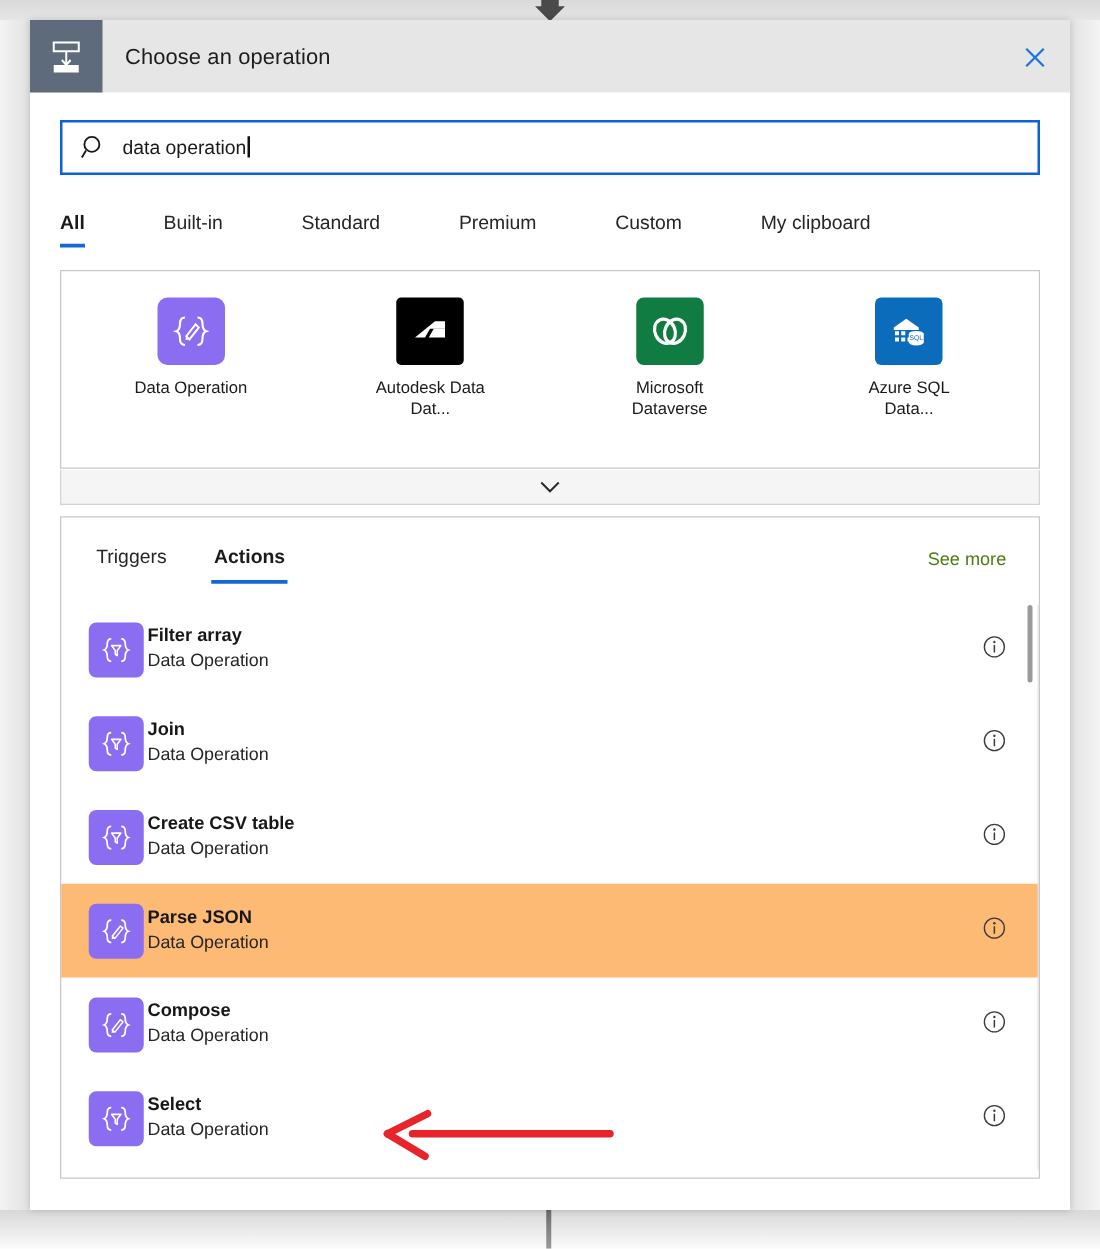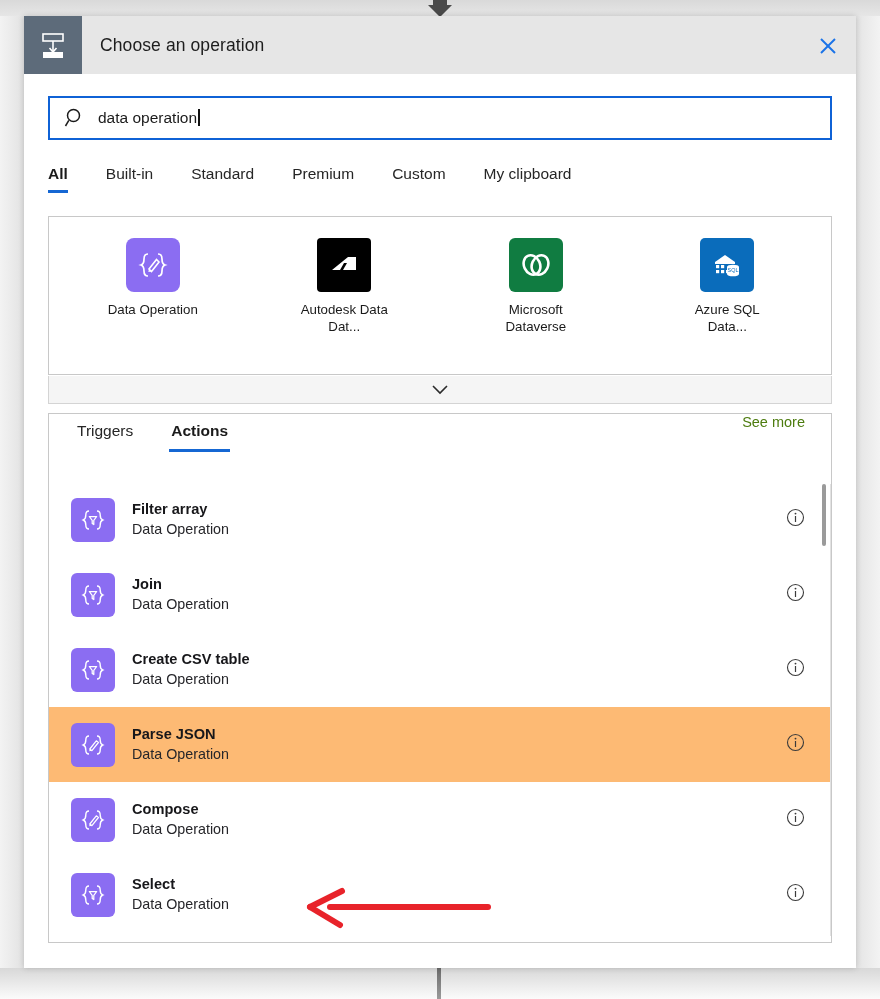--- a/index.html
+++ b/index.html
@@ -94,21 +94,21 @@
     width: 1.5px; height: 17px;
     background: #111;
     vertical-align: -3px;
     margin-left: 1px;
   }
 
   
   .tabs {
     position: absolute; left: 24px; top: 143px;
     width: 784px; height: 44px;
-    display: flex; align-items: flex-start;
+    display: flex; align-items: center; gap: 25px;
   }
   .tab {
     position: relative;
     font-size: 15.5px;
     color: #262626;
     padding: 6px 0 10px 0;
     margin-right: 38px;
     cursor: pointer;
     white-space: nowrap;
   }
@@ -164,21 +164,21 @@
   
   .actions-panel {
     position: absolute; left: 24px; top: 397px;
     width: 784px; height: 530px;
     border: 1px solid #c8c8c8;
     background: #fff;
   }
   .act-tabs {
     position: relative;
     height: 68px;
-    display: flex; align-items: flex-start;
+    display: flex; align-items: center;
     padding: 0 26px 0 26px;
   }
   .act-tab {
     position: relative;
     font-size: 15.5px;
     color: #262626;
     padding: 8px 2px 12px 2px;
     margin-right: 34px;
     cursor: pointer;
   }
@@ -206,21 +206,21 @@
     padding: 0 26px 0 22px;
     cursor: pointer;
   }
   .act-row.selected { background: #fdba74; }
   .act-ico {
     width: 44px; height: 44px; flex: 0 0 44px;
     border-radius: 6px;
     background: #8b6df2;
     display: flex; align-items: center; justify-content: center;
   }
-  .act-text { margin-left: 17px; min-width: 0; }
+  .act-text { margin-left: 3px; min-width: 0; }
   .act-title {
     font-size: 14.6px; font-weight: 700; color: #17171a;
     line-height: 19px;
   }
   .act-sub {
     font-size: 14.3px; color: #26262a;
     line-height: 20px;
   }
   .act-info { margin-left: auto; flex: 0 0 auto; cursor: pointer; }
 

